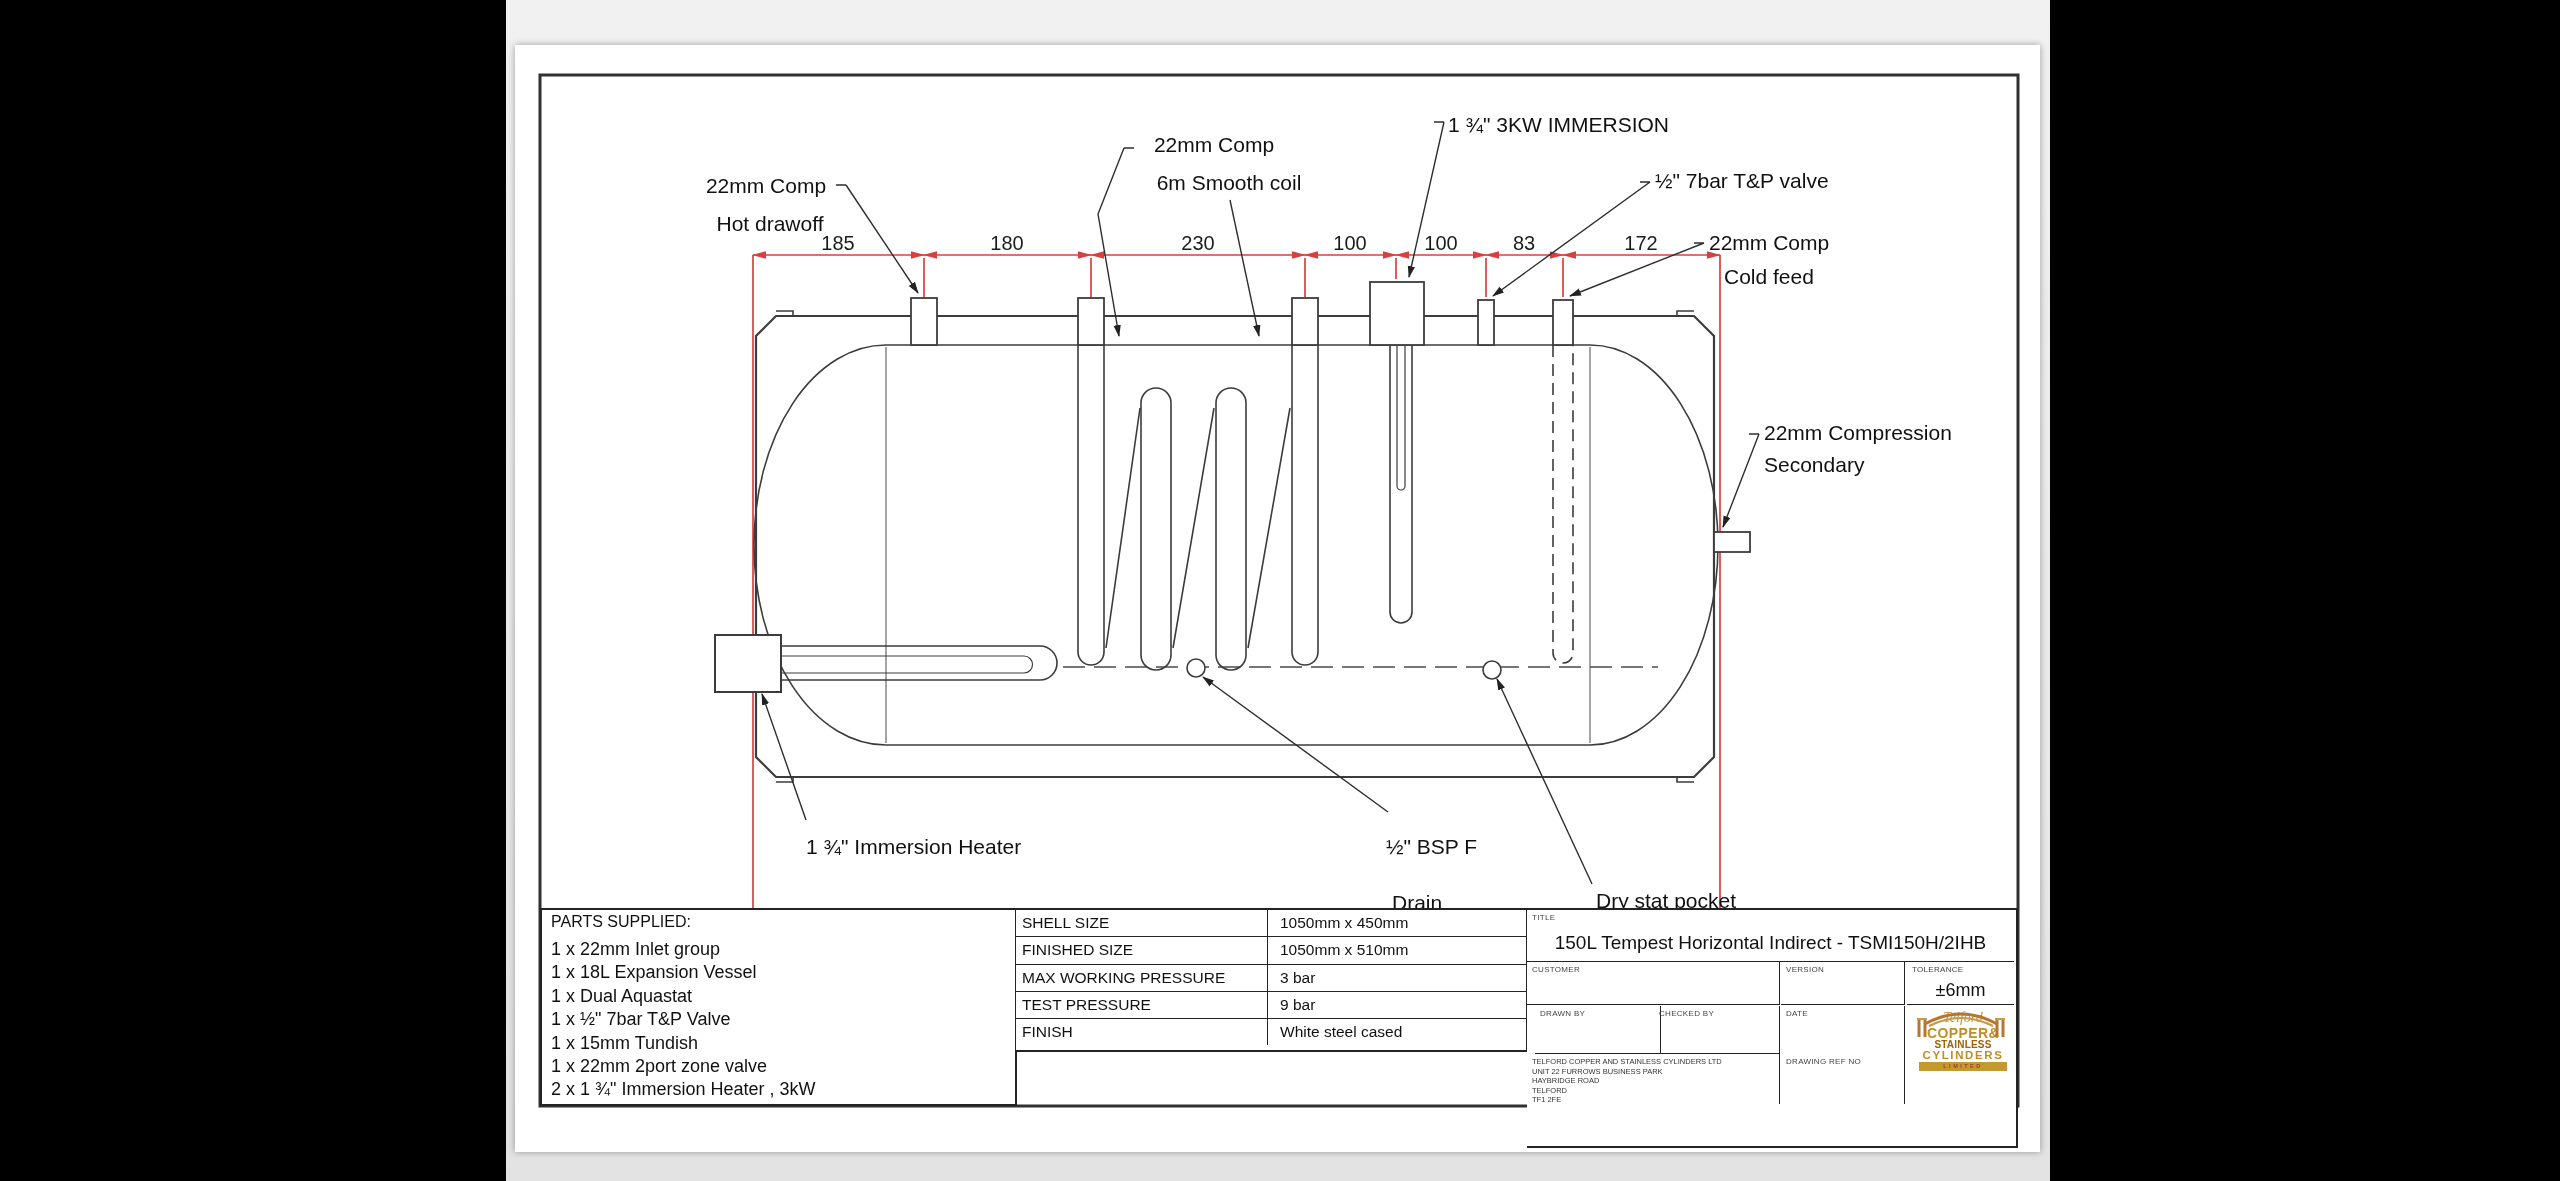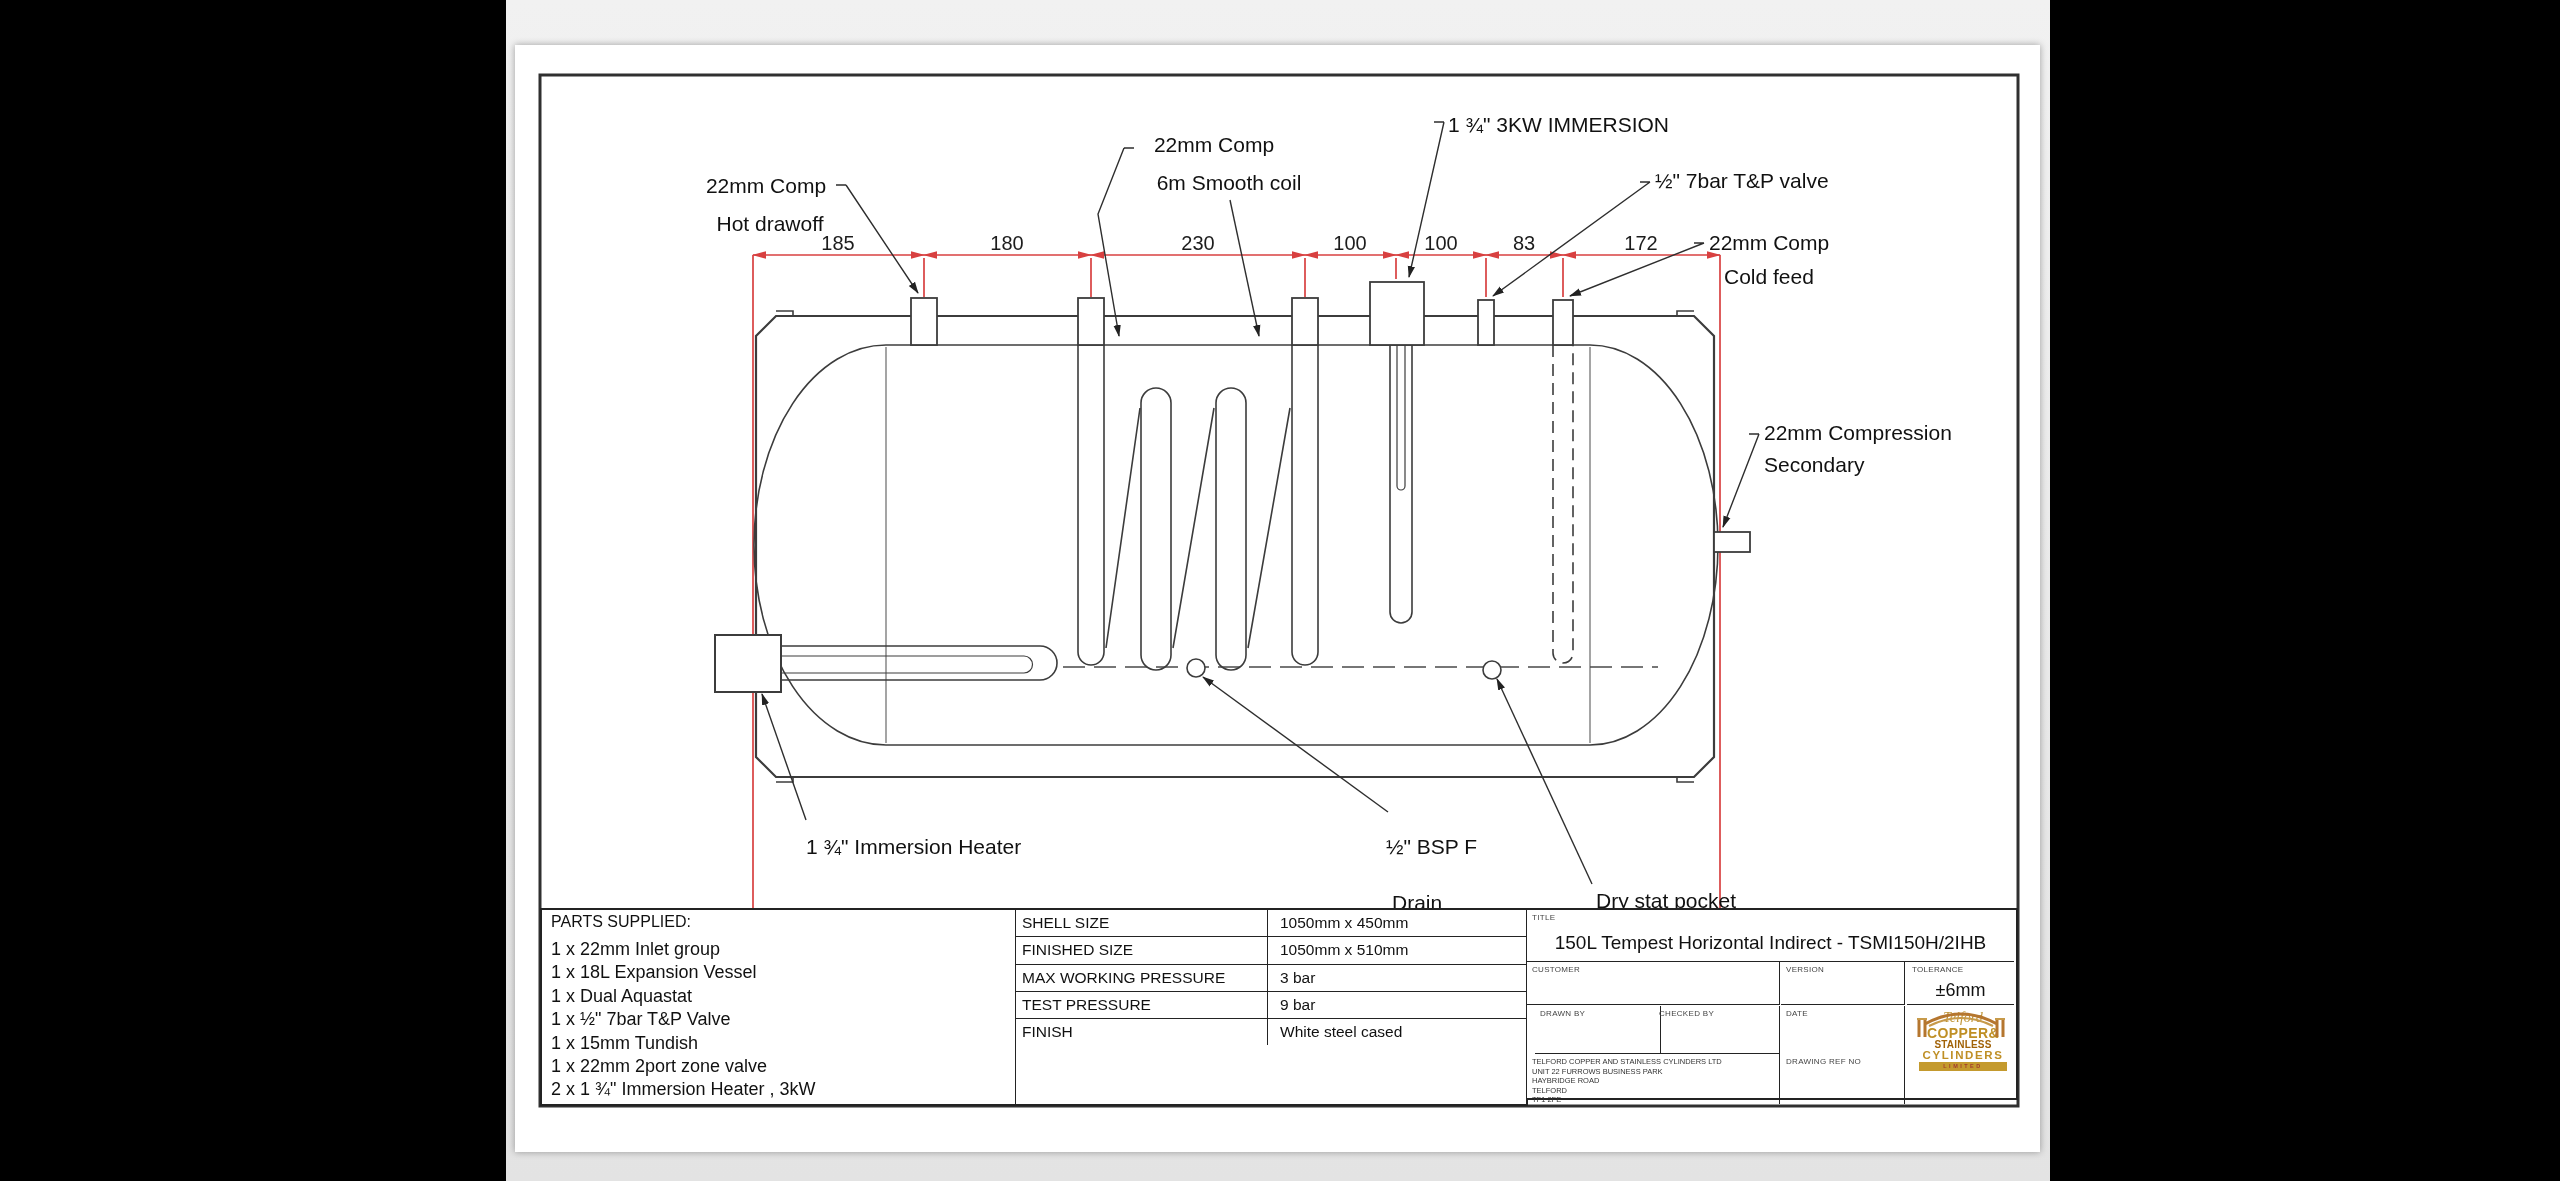--- a/index.html
+++ b/index.html
@@ -12,29 +12,29 @@
         box-shadow:0 0 7px rgba(0,0,0,.35);}
   svg{position:absolute;left:0;top:0;}
   svg text{font-family:"Liberation Sans","DejaVu Sans",sans-serif;fill:#111;}
   .lbl{font-size:21px;}
   .dim{font-size:20px;fill:#1c1c1c;}
   
   .tbl{position:absolute;background:#fff;box-sizing:border-box;border:2px solid #232323;}
   #parts{left:540px;top:908px;width:477px;height:198px;padding:3px 0 8px 9px;}
   #parts .ttl{font-size:16px;color:#111;margin-bottom:7px;}
   #parts .item{font-size:18px;color:#111;line-height:23.4px;white-space:pre;}
-  #spec{left:1016px;top:908px;width:512px;height:198px;border-left:none;}
+  #spec{left:1016px;top:908px;width:512px;height:144px;border-left:none;}
   .srow{position:relative;height:26.3px;border-bottom:1.5px solid #232323;
         display:flex;box-sizing:content-box;}
   .srow:last-child{border-bottom:none;}
   .scell-l{width:252px;border-right:1.5px solid #232323;font-size:15.5px;color:#111;
            display:flex;align-items:center;padding-left:6px;box-sizing:border-box;}
   .scell-v{flex:1;font-size:15.5px;color:#111;display:flex;align-items:center;
            padding-left:12px;box-sizing:border-box;}
-  #tblock{left:1527px;top:908px;width:491px;height:192px;border-left:none;}
+  #tblock{left:1527px;top:908px;width:491px;height:240px;border-left:none;}
   .tiny{font-size:8px;color:#444;letter-spacing:.3px;}
   .tb-cell{position:absolute;box-sizing:border-box;}
   .tb-cell .tiny{position:absolute;left:5px;top:3px;}
   #tb-title-text{position:absolute;left:0;right:0;top:22px;text-align:center;
                  font-size:19px;color:#111;}
   #tb-tol-val{position:absolute;left:0;right:0;top:18px;text-align:center;
               font-size:18px;color:#111;}
   .addr{position:absolute;left:5px;top:16px;font-size:7.5px;line-height:9.5px;color:#333;}
   
   #logo{position:absolute;left:8px;top:6px;width:96px;text-align:center;}

